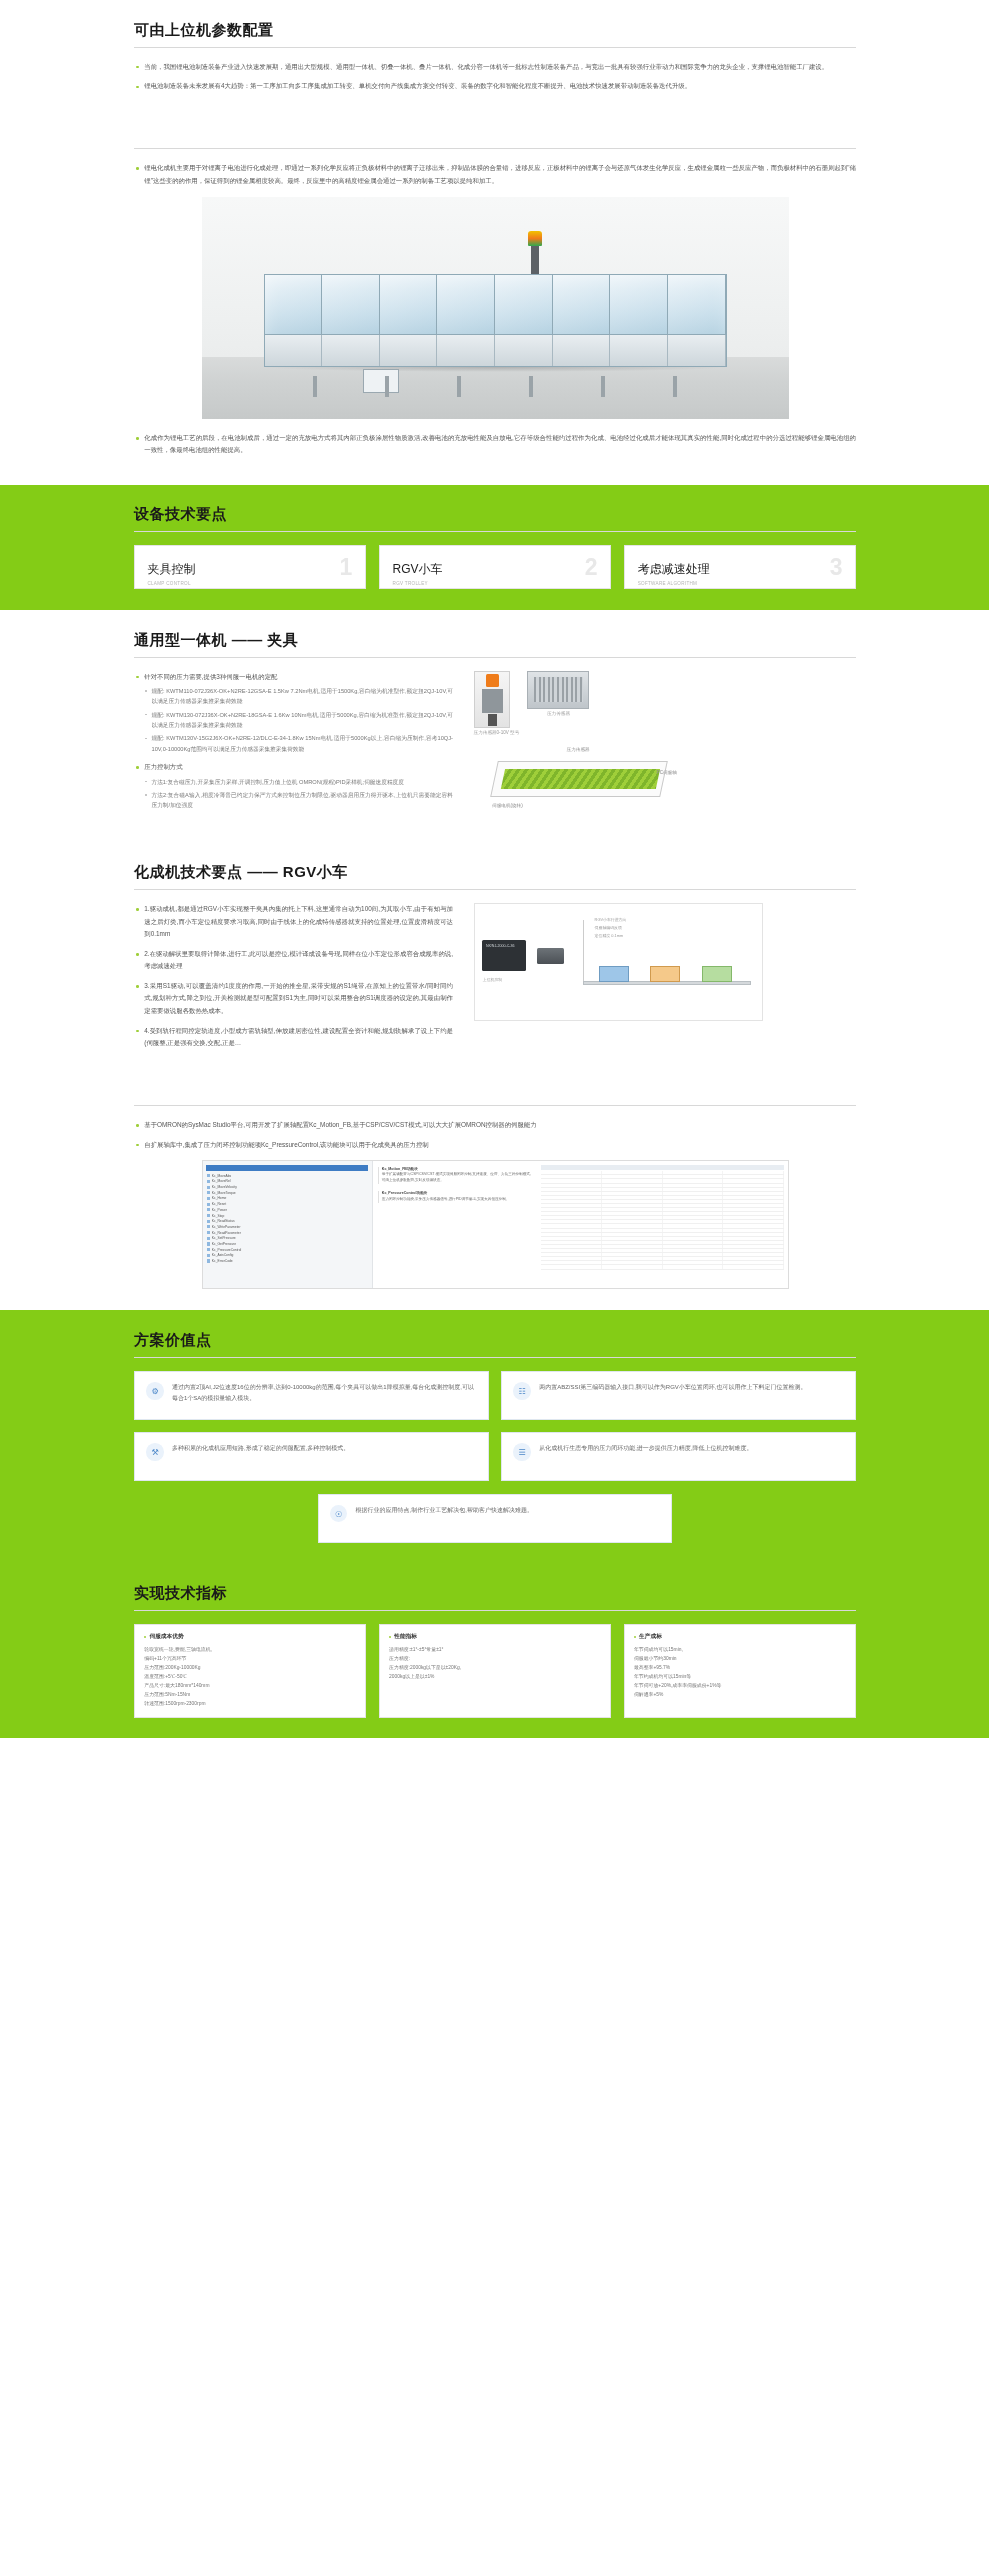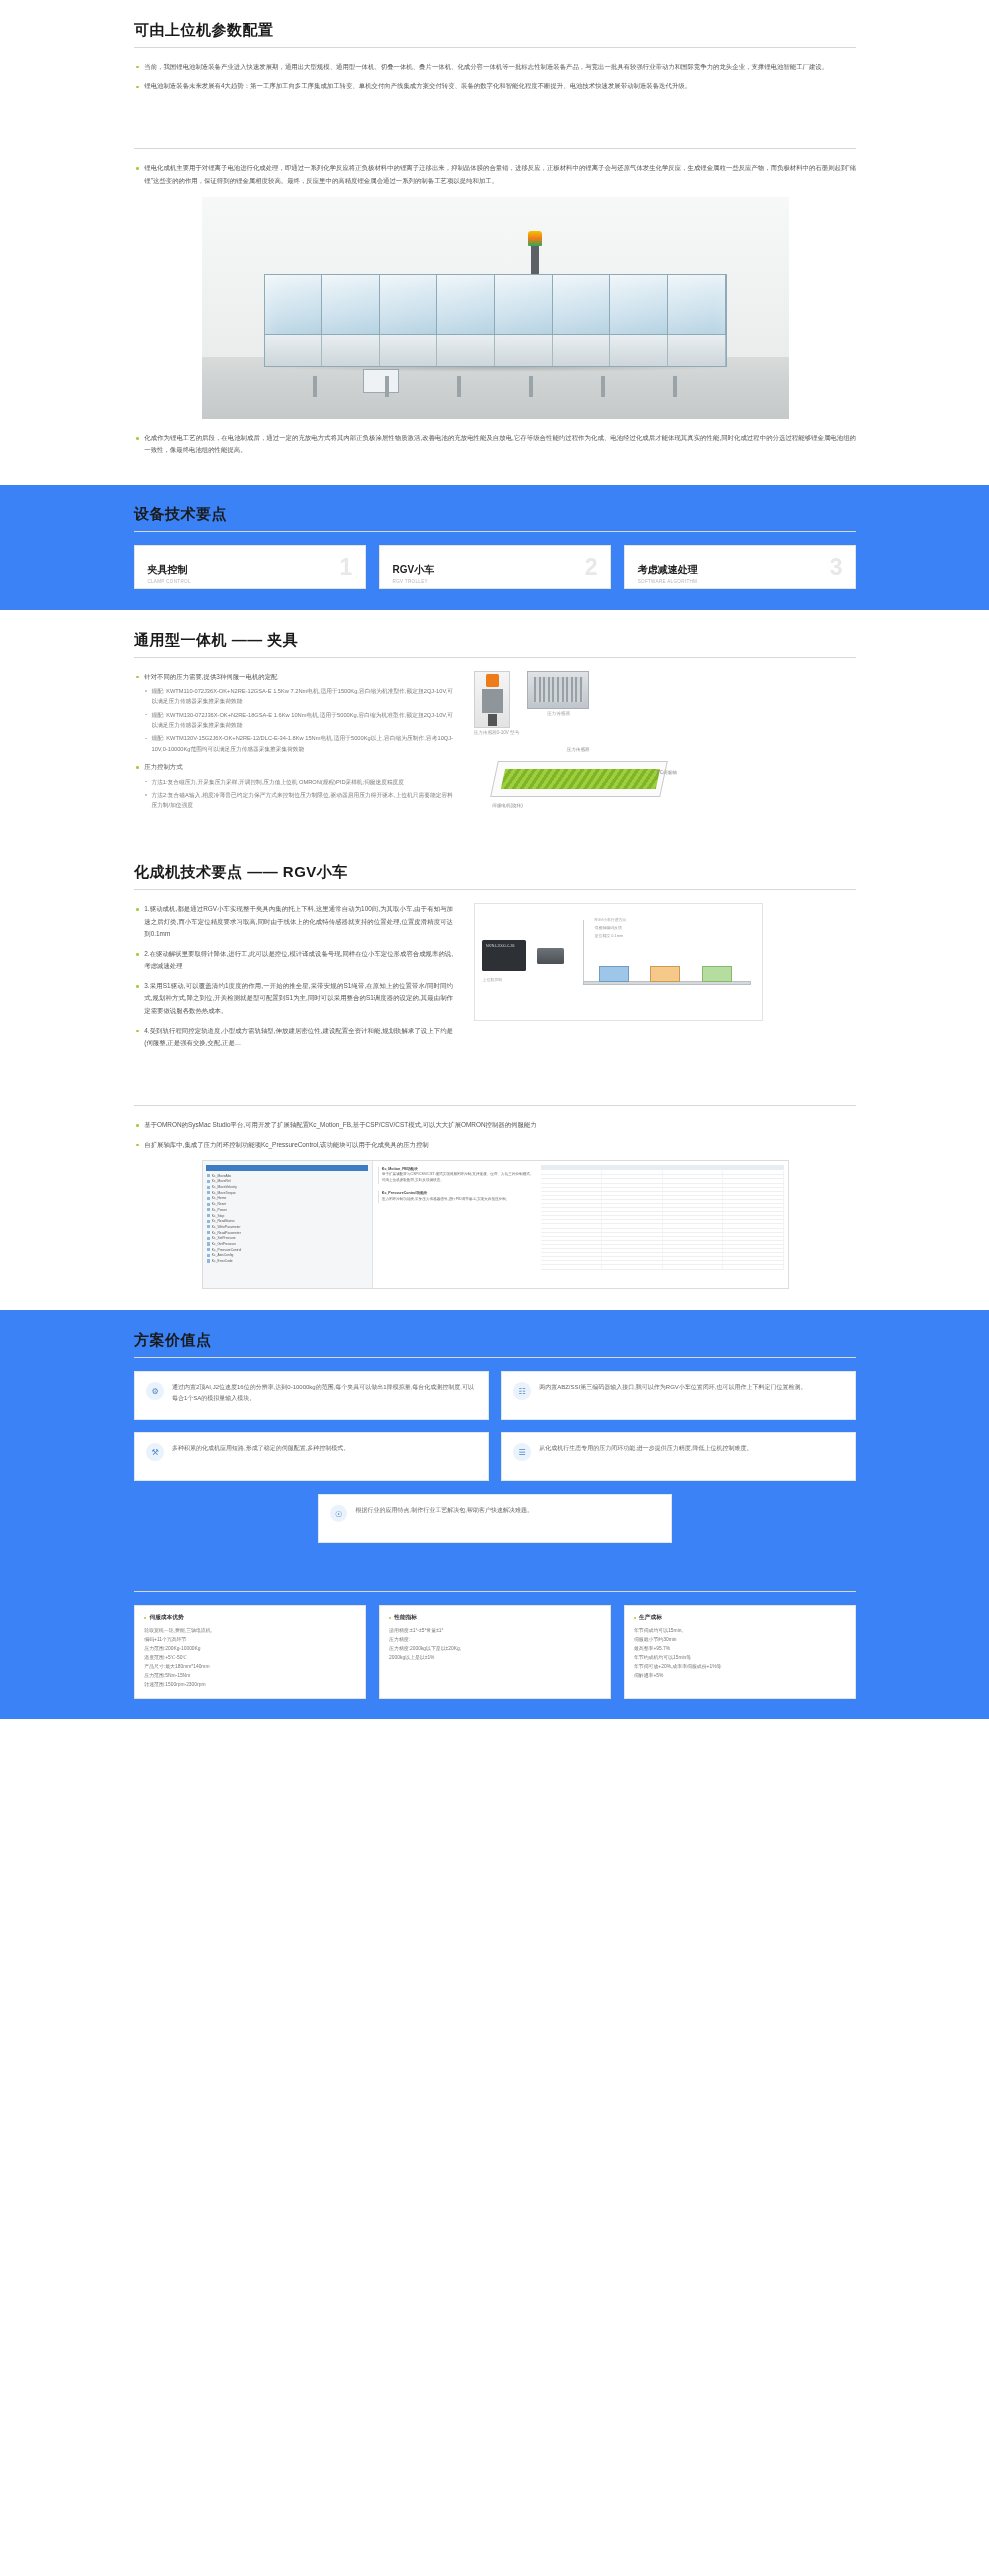--- a/index.html
+++ b/index.html
@@ -4,21 +4,21 @@
 <style>
   * { box-sizing: border-box; margin: 0; padding: 0; }
   body {
     font-family: "Liberation Sans", sans-serif;
     background: #ffffff;
     width: 990px;
     color: #333;
     -webkit-font-smoothing: antialiased;
   }
   .section { padding: 20.6px 134px; }
-  .section-gray { background: #3b82f6; }
+  .section-gray { background: #84cc16; }
   .section-white { background: #ffffff; }
 
   h2.sec-title {
     font-size: 15px;
     font-weight: bold;
     color: #1a1a1a;
     margin-bottom: 4.1px;
     letter-spacing: 0.5px;
   }
   .title-rule {
@@ -130,21 +130,21 @@
     flex:1;
     background:#ffffff;
     border:0.5px solid #e4e4e4;
     padding:11.3px 12.4px;
     display:flex;
     align-items:center;
     justify-content:space-between;
     height: 44px;
   }
   .num-card .nc-text { display:flex; flex-direction:column; }
-  .num-card .nc-label { font-size:10px; font-weight:bold; color:#222;margin-top:12px; }
+  .num-card .nc-label { font-size:12px; font-weight:normal; color:#222;margin-top:12px; }
   .num-card .nc-sub { font-size:4.6px; color:#b5b5b5; margin-top:2.6px; letter-spacing:0.3px; }
   .num-card .nc-num {
     font-size:23px; font-weight:bold; color:#e8e8e8; line-height:1;
   }
 
   
   .two-col { display:flex; gap:20.6px; align-items:flex-start; }
   .col-left { width: 319px; }
   .col-right { flex:1; }
 
@@ -714,20 +714,21 @@
       <div class="val-text">从化成机行生态专用的压力闭环功能,进一步提供压力精度,降低上位机控制难度。</div>
     </div>
     <div class="val-card center">
       <div class="val-icon">☉</div>
       <div class="val-text">根据行业的应用特点,制作行业工艺解决包,帮助客户快速解决难题。</div>
     </div>
   </div>
 </div>
 
 <div class="section section-gray">
+  <h2 class="sec-title">实现技术指标</h2>
   <div class="title-rule"></div>
   <div class="spec-grid">
     <div class="spec-card">
       <h4>伺服成本优势</h4>
       <ul>
         <li>轮取宽统一轮,费能,三轴电流机,</li>
         <li>编码+11个冗高环节</li>
         <li>压力范围:200Kg-10000Kg</li>
         <li>温度范围:+5℃-50℃</li>
         <li>产品尺寸:最大180mm*140mm</li>

